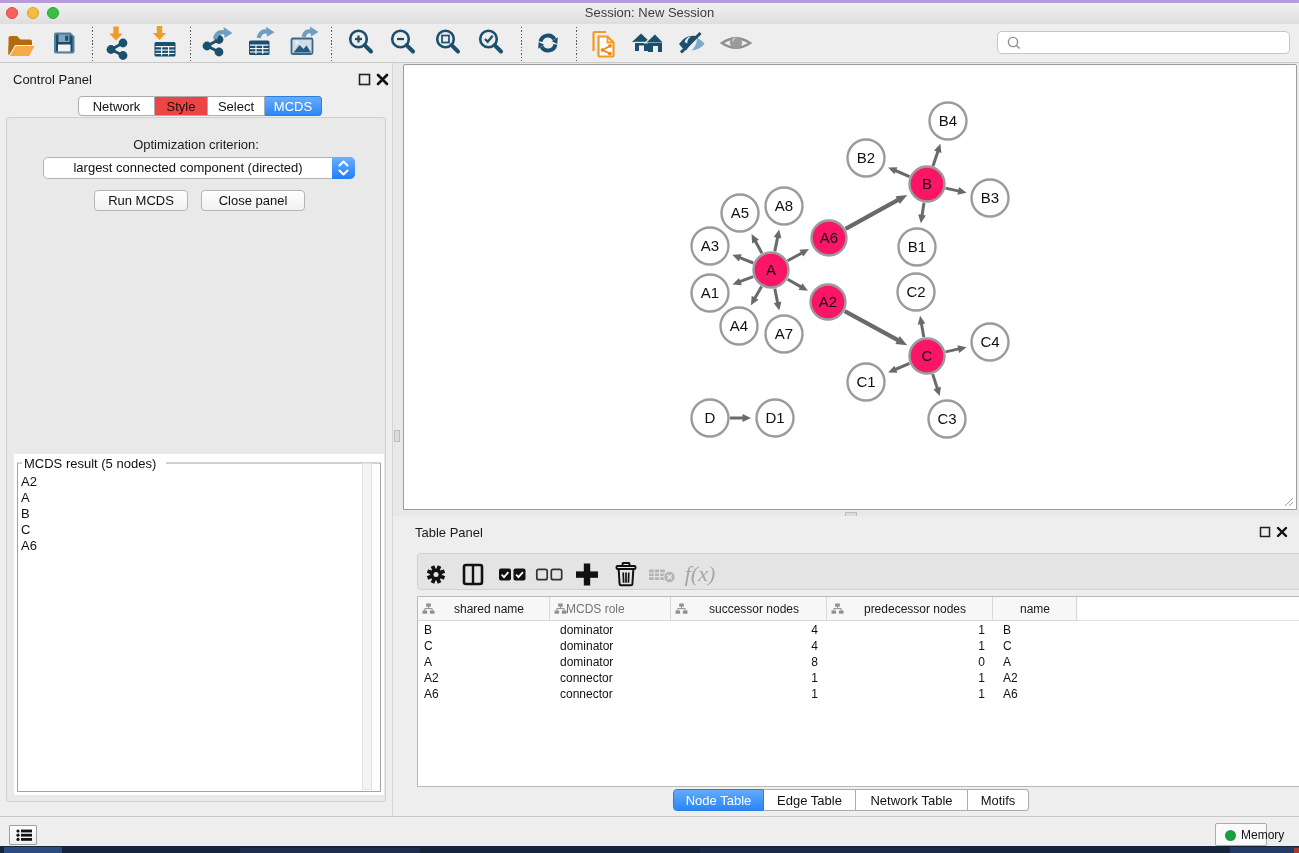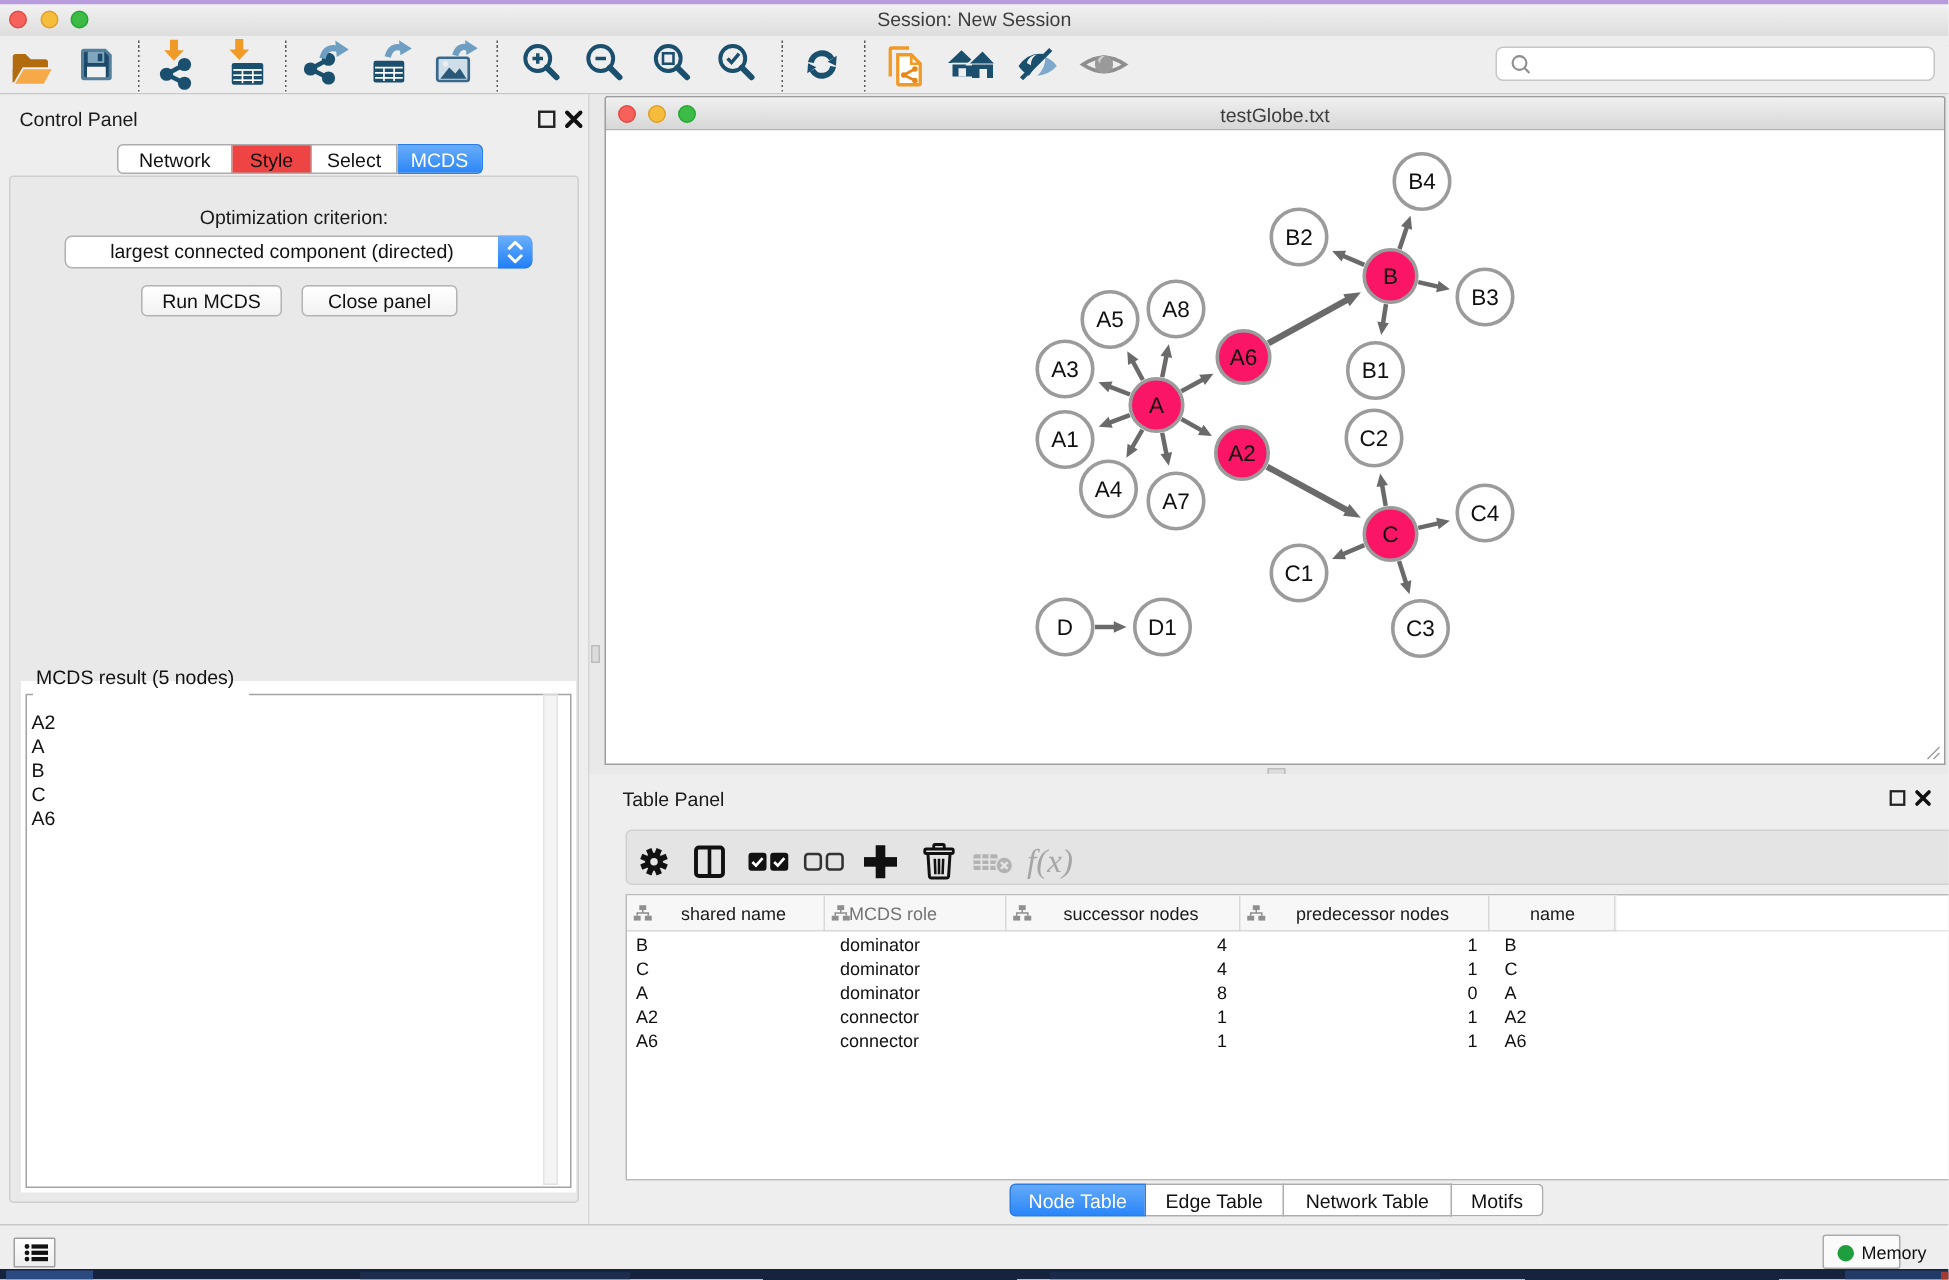--- a/index.html
+++ b/index.html
@@ -177,34 +177,28 @@
     </div>
   </div>
 
   <div class="btn" style="left:94px;top:127px;width:94px;height:21px;line-height:20px">Run MCDS</div>
   <div class="btn" style="left:201px;top:127px;width:104px;height:21px;line-height:20px">Close panel</div>
 
   <div class="ab" style="left:14px;top:391px;width:370px;height:341px;background:#fff"></div>
   <svg class="ab" style="left:14px;top:391px" width="370" height="341" viewBox="0 0 370 341">
     <path d="M8 9 L3.5 9 L3.5 337.5 L366.5 337.5 L366.5 9 L152 9" fill="none" stroke="#a3a3a3" stroke-width="1"></path>
   </svg>
-  <div class="ab" style="left:24px;top:381px;font-size:13px;color:#111">MCDS result (5 nodes)</div>
+  <div class="ab" style="left:24px;top:393px;font-size:13px;color:#111">MCDS result (5 nodes)</div>
   <div class="ab" style="left:21px;top:411px;font-size:13px;line-height:16px;color:#111">A2<br>A<br>B<br>C<br>A6</div>
   <div class="ab" style="left:362px;top:400px;width:10px;height:327px;background:#f4f4f4;border:1px solid #e2e2e2"></div>
 </div>
 
 <div class="ab" style="left:392px;top:63px;width:907px;height:753px;background:#e9e9e9;border-left:1px solid #d6d6d6"></div>
 
 <div class="ab" id="netwin" style="left:403px;top:64px;width:894px;height:446px;background:#fff;border:1px solid #9d9d9d;border-radius:2px 2px 0 0">
-  <div class="ab" style="left:0;top:0;width:892px;height:22px;background:linear-gradient(#f0f0f0,#d7d7d7);border-bottom:1px solid #b3b3b3;border-radius:2px 2px 0 0">
-    <div class="tl" style="left:8px;top:5px;background:#f7615c;border:0.5px solid #e14942"></div>
-    <div class="tl" style="left:28px;top:5px;background:#f6bd3d;border:0.5px solid #dfa023"></div>
-    <div class="tl" style="left:48px;top:5px;background:#3cbb47;border:0.5px solid #24a732"></div>
-    <div class="ab" style="left:0;width:892px;top:4px;text-align:center;font-size:13px;color:#3c3c3c">testGlobe.txt</div>
-  </div>
   <svg class="ab" style="left:0;top:22px" width="892" height="423" viewBox="0 0 892 423">
 <line x1="349.2" y1="189.7" x2="334.5" y2="195.2" stroke="#6a6a6a" stroke-width="3.0"></line>
 <polygon points="328.5,197.5 335.0,190.9 337.8,198.2" fill="#6a6a6a"></polygon>
 <line x1="349.3" y1="176.0" x2="334.4" y2="170.2" stroke="#6a6a6a" stroke-width="3.0"></line>
 <polygon points="328.3,167.8 337.7,167.3 334.8,174.5" fill="#6a6a6a"></polygon>
 <line x1="357.6" y1="199.5" x2="350.1" y2="212.5" stroke="#6a6a6a" stroke-width="3.0"></line>
 <polygon points="346.9,218.2 347.7,208.8 354.5,212.7" fill="#6a6a6a"></polygon>
 <line x1="357.9" y1="166.3" x2="350.6" y2="152.8" stroke="#6a6a6a" stroke-width="3.0"></line>
 <polygon points="347.5,147.1 355.0,152.7 348.1,156.4" fill="#6a6a6a"></polygon>
 <line x1="370.8" y1="201.6" x2="373.9" y2="217.1" stroke="#6a6a6a" stroke-width="3.0"></line>

